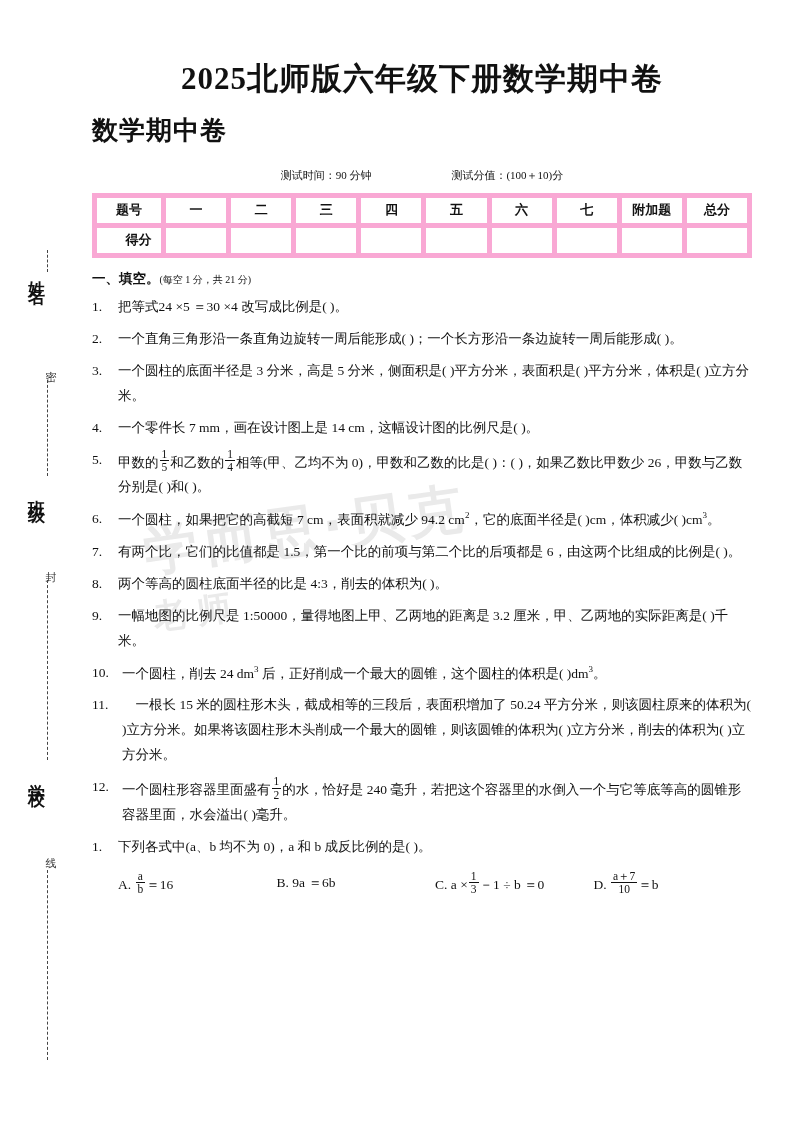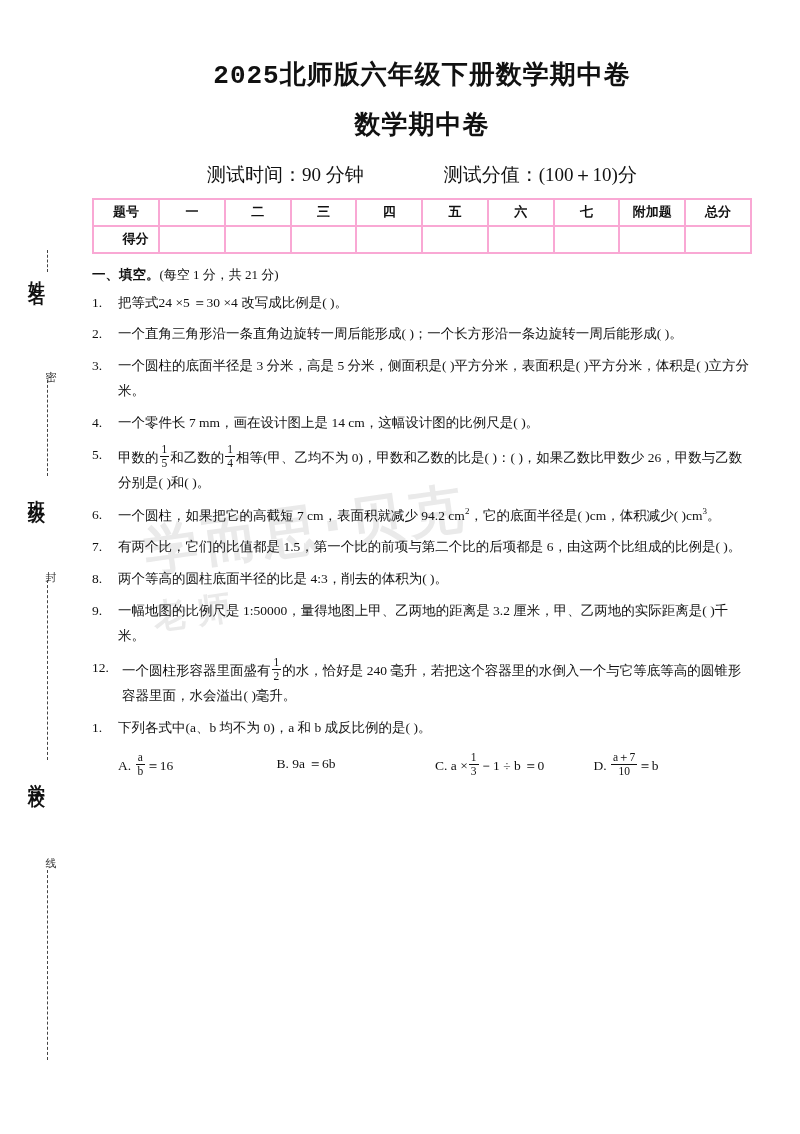--- a/index.html
+++ b/index.html
@@ -53,65 +53,64 @@
 
   
   .content{
     position:absolute;
     left:92px;top:60px;
     width:660px;
   }
   h1.title{
     margin:0;
     text-align:center;
-    font-size:26px;
-    font-weight:bold;
-    font-family:Liberation Mono, monospace;
+    font-size:31px;
+    font-weight:bold;
+    font-family:Liberation Serif, serif;
     letter-spacing:1px;
     line-height:1.25;
   }
   h2.subtitle{
     margin:14px 0 0 0;
-    text-align:center;
     font-size:26px;
     font-weight:bold;
     font-family:"DejaVu Sans", sans-serif;
     letter-spacing:1px;
   }
   .meta{
     margin-top:20px;
     display:flex;
     justify-content:center;
     gap:80px;
-    font-size:19px;
+    font-size:11px;
   }
   table.scoretable{
     margin-top:10px;
     width:100%;
     border-collapse:collapse;
     table-layout:fixed;
   }
   table.scoretable td{
-    border:2px solid #f9a8d4;
+    border:5px solid #f9a8d4;
     height:23px;
     text-align:center;
     font-size:13px;
     font-weight:bold;
     font-family:"DejaVu Sans", sans-serif;
   }
   table.scoretable td.hcell{width:62px;}
   table.scoretable tr.blank td{height:23px;padding-left:20px;}
 
   .sec-head{
     margin-top:12px;
     font-size:13.5px;
     font-weight:bold;
     font-family:"DejaVu Sans", sans-serif;
   }
-  .sec-head .light{font-weight:normal;font-family:"Liberation Serif",serif;font-size:13px;}
+  .sec-head .light{font-weight:normal;font-family:"Liberation Serif",serif;font-size:10px;}
 
   ol.qlist{
     margin:4px 0 0 0;
     padding:0;
     list-style:none;
   }
   ol.qlist li{
     display:flex;
     margin-top:7px;
     font-size:13.5px;
@@ -259,20 +258,28 @@
         </li>
         <li>
           <span class="num">8.</span>
           <span class="body"><span>两个等高的圆柱底面半径的比是 4:3，削去的体积为(</span><span>          </span><span>)。</span></span>
         </li>
         <li>
           <span class="num">9.</span>
           <span class="body"><span>一幅地图的比例尺是 1:50000，量得地图上甲、乙两地的距离是 3.2 厘米，甲、乙两地的实际距离是(</span><span>        </span><span>)千米。</span></span>
         </li>
         <li>
+          <span class="num wide">10.</span>
+          <span class="body"><span>一个圆柱，削去 24 dm</span><sup class="ex">3</sup><span> 后，正好削成一个最大的圆锥，这个圆柱的体积是(</span><span>        </span><span>)dm</span><sup class="ex">3</sup><span>。</span></span>
+        </li>
+        <li>
+          <span class="num wide">11.</span>
+          <span class="body"><span>　一根长 15 米的圆柱形木头，截成相等的三段后，表面积增加了 50.24 平方分米，则该圆柱原来的体积为(</span><span>        </span><span>)立方分米。如果将该圆柱形木头削成一个最大的圆锥，则该圆锥的体积为(</span><span>        </span><span>)立方分米，削去的体积为(</span><span>        </span><span>)立方分米。</span></span>
+        </li>
+        <li>
           <span class="num wide">12.</span>
           <span class="body"><span>一个圆柱形容器里面盛有</span><span class="frac"><span class="top">1</span><span class="bot">2</span></span><span>的水，恰好是 240 毫升，若把这个容器里的水倒入一个与它等底等高的圆锥形容器里面，水会溢出(</span><span>        </span><span>)毫升。</span></span>
         </li>
       </ol>
 
 
     <ol class="qlist" id="q-list-2">
         <li>
           <span class="num">1.</span>
           <span class="body"><span>下列各式中(a、b 均不为 0)，a 和 b 成反比例的是(</span><span>        </span><span>)。</span></span>

